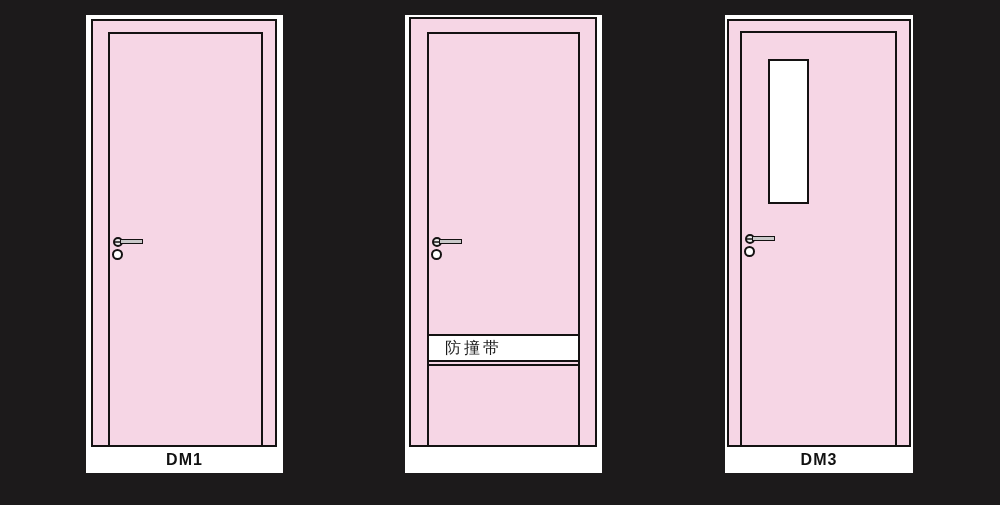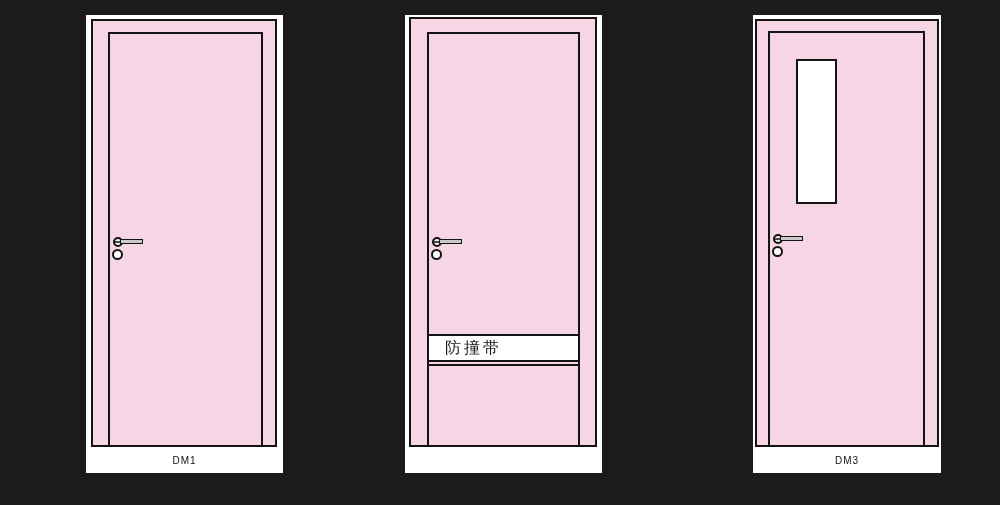--- a/index.html
+++ b/index.html
@@ -14,21 +14,21 @@
     position:relative;width:1000px;height:505px;
     background:var(--bg);overflow:hidden;
     font-family:"Liberation Sans",sans-serif;
   }
   .door-card{
     position:absolute;top:15px;height:458px;
     background:var(--card);
   }
   .door-1{left:86px;width:197px;}
   .door-2{left:405px;width:197px;}
-  .door-3{left:725px;width:188px;margin-left:28px;}
+  .door-3{left:725px;width:188px;}
 
   .door-frame{
     position:absolute;top:4px;bottom:26px;
     background:var(--pink);
     border:2px solid var(--ink);
   }
   .door-1 .door-frame{left:5px;right:6px;}
   .door-2 .door-frame{left:4px;right:5px;top:2px;}
   .door-3 .door-frame{left:2px;right:2px;}
 
@@ -81,21 +81,21 @@
 
   
   .vision-panel{
     position:absolute;left:26px;top:26px;width:37px;height:141px;
     background:#ffffff;border:2px solid var(--ink);
   }
 
   .door-label{
     position:absolute;left:0;right:0;bottom:0;height:26px;
     display:flex;align-items:center;justify-content:center;
-    font-weight:normal;font-size:10px;letter-spacing:1px;color:#111111;
+    font-weight:bold;font-size:16px;letter-spacing:1px;color:#111111;
   }
 </style>
 </head>
 <body>
 
 <div class="stage">
 
   <div class="door-card door-1">
     <div class="door-frame">
       <div class="door-leaf">

